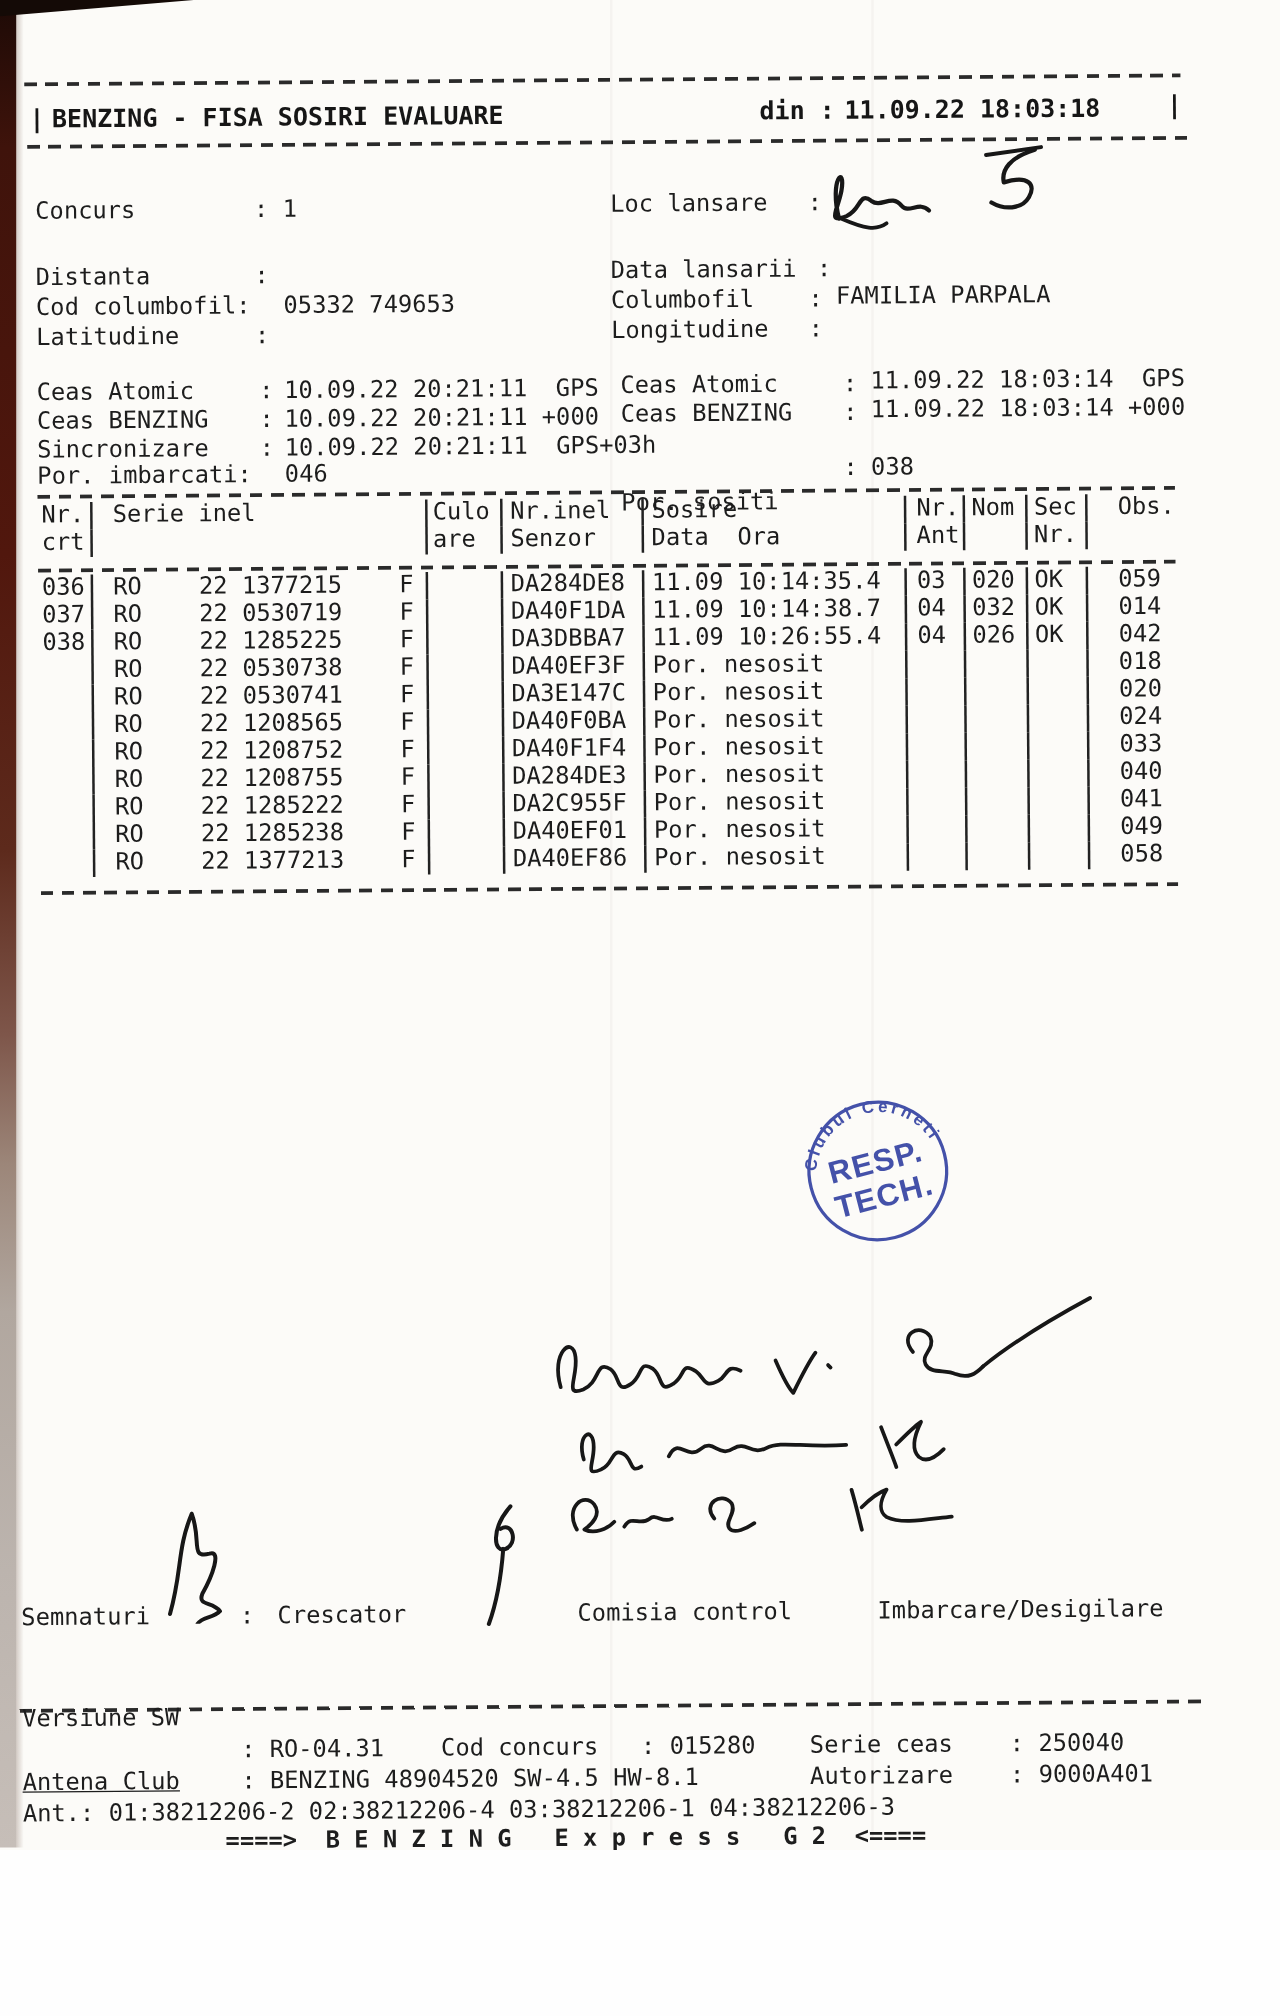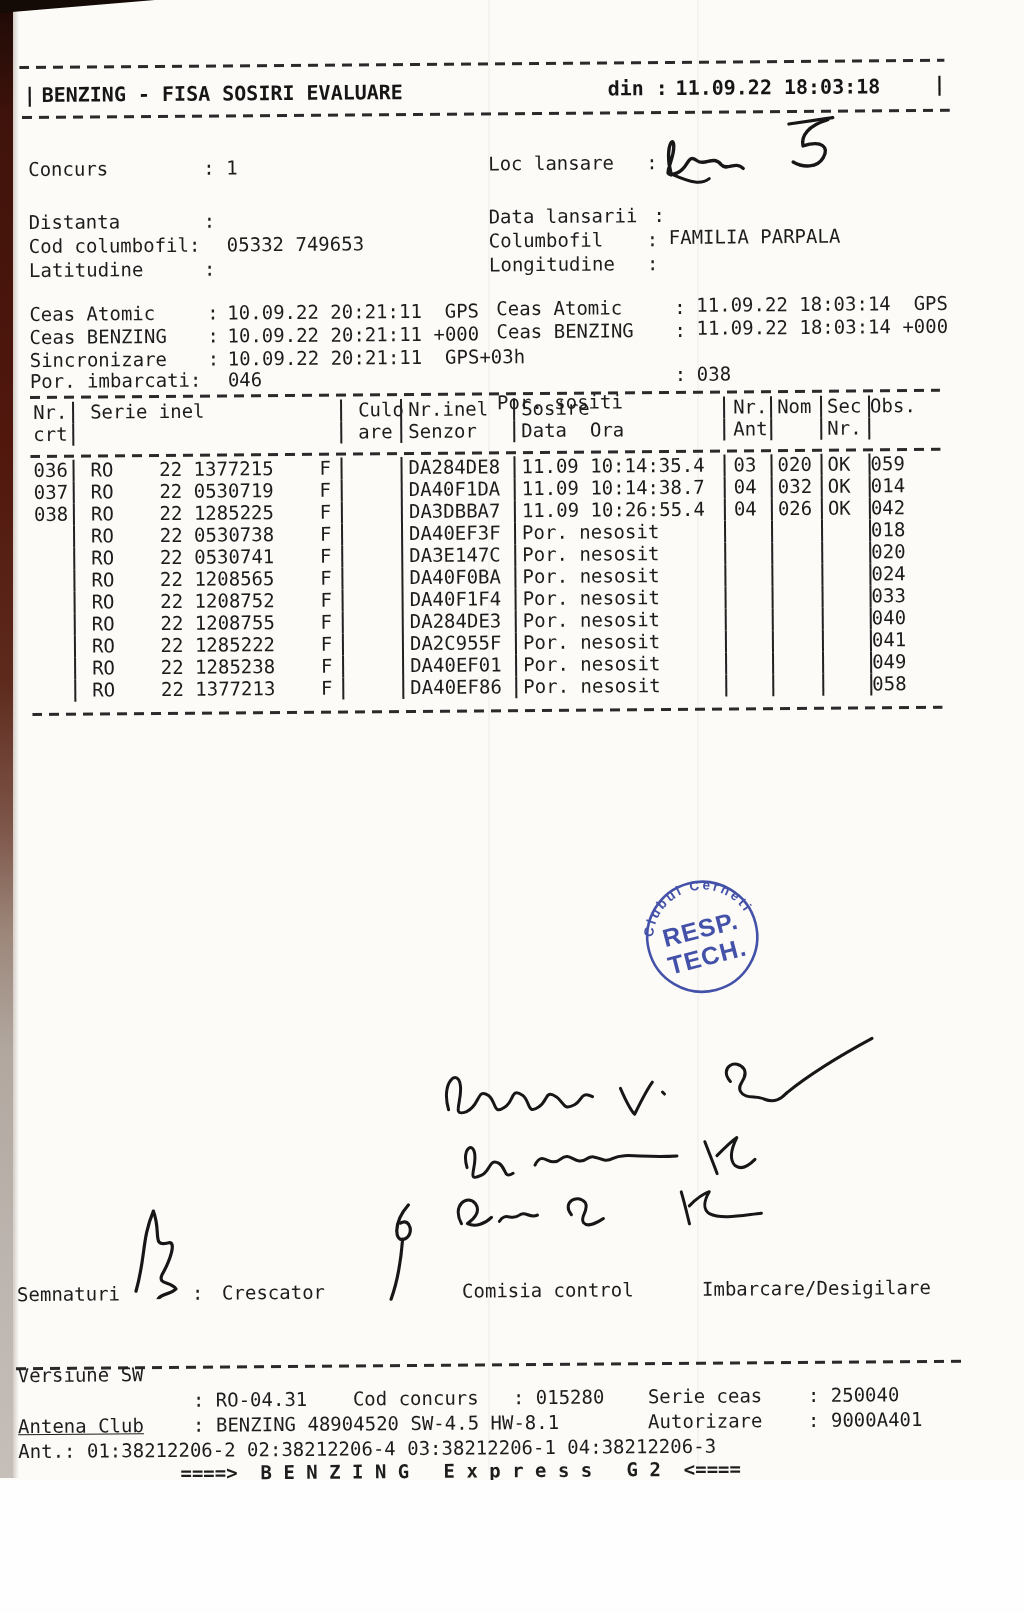--- a/index.html
+++ b/index.html
@@ -25,27 +25,27 @@
   .t{position:absolute;font-size:19px;line-height:22px;color:#1d1d1d;white-space:pre;}
   .hdr{font-size:20px;font-weight:bold;color:#161616;}
   .dash{position:absolute;height:3px;
     background:repeating-linear-gradient(90deg,#2a2a2a 0 10px,transparent 10px 17px);}
 
   #thead,#tbody{position:absolute;left:30px;width:910px;}
   .trow{display:flex;height:22px;font-size:19px;line-height:21px;white-space:pre;color:#1c1c1c;}
   .trow>span{box-sizing:border-box;display:block;height:100%;overflow:visible;}
   .c1{width:42px;padding-left:3px;}
   .c2{width:268px;padding-left:16px;}
-  .c3{width:60px;padding-left:16px;}
+  .c3{width:60px;padding-left:4px;}
   .c4{width:113px;padding-left:6px;}
   .c5{width:210px;padding-left:6px;}
   .c6{width:47px;padding-left:8px;}
   .c7{width:50px;padding-left:5px;}
   .c8{width:48px;padding-left:5px;}
-  .c9{width:72px;padding-left:0;}
+  .c9{width:72px;padding-left:24px;}
   .c2,.c3,.c4,.c5,.c6,.c7,.c8,.c9{border-left:2px solid #222;}
 
   svg.ink path{fill:none;stroke:#171717;stroke-linecap:round;stroke-linejoin:round;}
   #camscanner{position:absolute;left:0;top:1480px;width:1024px;height:133px;background:#fefefe;}
 </style>
 </head>
 <body>
 
 <div id="paper"></div>
 <div class="crease" style="left:488px;"></div>

